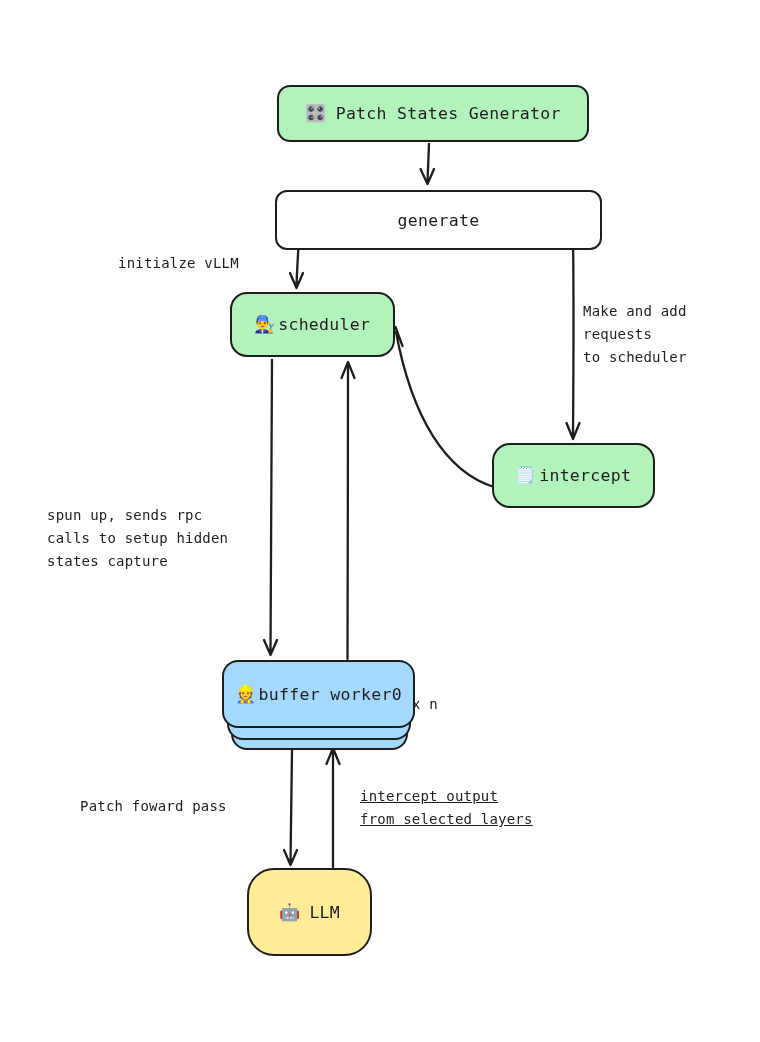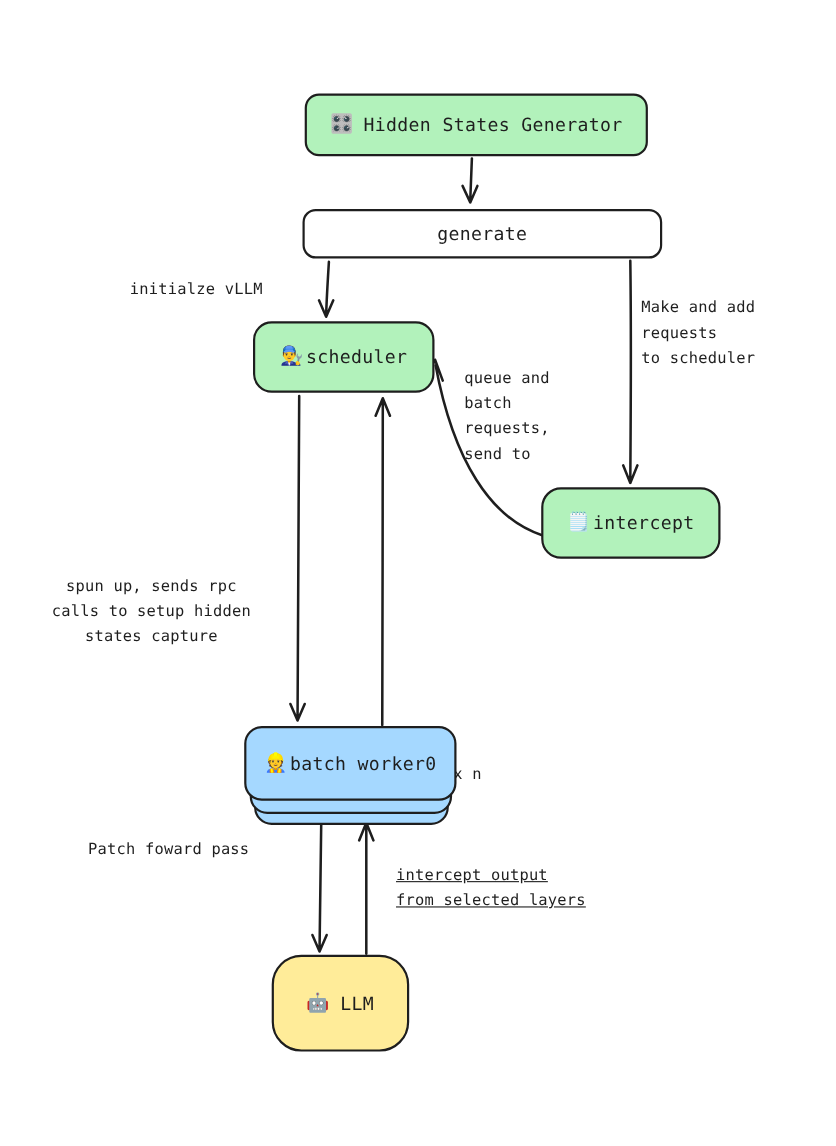--- a/index.html
+++ b/index.html
@@ -44,103 +44,99 @@
     white-space: nowrap;
   }
   .node .icon { font-size: 17px; line-height: 1; }
   .gap-sm { margin-right: 2px; }
   .gap-md { margin-right: 9px; }
   .green  { background: #b2f2bb; }
   .blue   { background: #a5d8ff; }
   .yellow { background: #ffec99; }
 
   #node-generator { left: 277px; top: 85px;  width: 312px; height: 57px; border-radius: 13px; }
-  #node-generate  { left: 275px; top: 190px; width: 327px; height: 45px; border-radius: 12px; }
+  #node-generate  { left: 275px; top: 190px; width: 327px; height: 60px; border-radius: 12px; }
   #node-executor  { left: 230px; top: 292px; width: 165px; height: 65px; border-radius: 17px; }
   #node-scheduler { left: 492px; top: 443px; width: 163px; height: 65px; border-radius: 18px; }
   #node-worker    { left: 222px; top: 660px; width: 193px; height: 68px; border-radius: 16px; z-index: 3; }
   #worker-layer-2 { position: absolute; left: 227px; top: 674px; width: 184px; height: 66px;
                     border-radius: 16px; border: 2.3px solid #1e1e1e; background: #a5d8ff;
                     box-sizing: border-box; z-index: 2; }
   #worker-layer-3 { position: absolute; left: 231px; top: 686px; width: 177px; height: 64px;
                     border-radius: 16px; border: 2.3px solid #1e1e1e; background: #a5d8ff;
                     box-sizing: border-box; z-index: 1; }
   #node-llm       { left: 247px; top: 868px; width: 125px; height: 88px; border-radius: 27px; }
 
   .ann {
     position: absolute;
     white-space: pre-line;
     font-size: 14px;
     line-height: 23px;
     letter-spacing: 0.2px;
   }
   #ann-initialize { left: 118px; top: 252px; }
-  #ann-make-add   { left: 583px; top: 269px; }
+  #ann-make-add   { left: 583px; top: 300px; }
   #ann-queue      { left: 422px; top: 333px; }
-  #ann-spun-up    { left: 47px;  top: 522px; text-align: center; }
+  #ann-spun-up    { left: 47px;  top: 504px; }
   #ann-capture    { left: 364px; top: 519px; }
   #ann-xn         { left: 412px; top: 693px; }
-  #ann-patch      { left: 80px;  top: 761px; }
+  #ann-patch      { left: 80px;  top: 795px; }
   #ann-intercept  { left: 360px; top: 785px; text-decoration: underline; }
 </style>
 </head>
 <body>
 
 <div class="canvas">
 
   <svg class="arrows" viewBox="0 0 760 1042" xmlns="http://www.w3.org/2000/svg">
     <path d="M 429 144 C 428.5 157 428 170 427.5 182 M 420.5 169 L 427.5 184 L 434 169"></path>
     <path d="M 299 238 C 298 254 297 270 296.5 286 M 290 273 L 296.5 288 L 303 273"></path>
     <path d="M 573 237 C 574 304 573.5 370 573 437 M 566.5 423 L 573 439 L 579.5 423"></path>
     <path d="M 494 487 C 446 472 412 418 396 332 M 387 344 L 395.5 327 L 402.5 346"></path>
     <path d="M 272 360 C 271.5 458 271 556 270.5 653 M 264 640 L 270.5 655 L 277 640"></path>
     <path d="M 347.5 659 C 347.7 561 348 462 348 364 M 341.5 378 L 348 362 L 354.5 378"></path>
     <path d="M 292 750 C 291.5 788 291 826 290.5 863 M 284 850 L 290.5 865 L 297 850"></path>
     <path d="M 333 867 C 333 829 333 791 333 750 M 326.5 764 L 333 748 L 339.5 764"></path>
   </svg>
 
   <div class="node green" id="node-generator">
     <span class="icon gap-md">🎛️</span>
-    <span>Hidden States Generator</span>
+    <span>Patch States Generator</span>
   </div>
 
   <div class="node" id="node-generate">
     <span>generate</span>
   </div>
 
   <div class="node green" id="node-executor">
     <span class="icon gap-sm">👨‍🔧</span>
     <span>scheduler</span>
   </div>
 
   <div class="node green" id="node-scheduler">
     <span class="icon gap-sm">🗒️</span>
     <span>intercept</span>
   </div>
 
   <div id="worker-layer-3"></div>
   <div id="worker-layer-2"></div>
   <div class="node blue" id="node-worker">
     <span class="icon gap-sm">👷</span>
-    <span>batch worker0</span>
+    <span>buffer worker0</span>
   </div>
 
   <div class="node yellow" id="node-llm">
     <span class="icon gap-md">🤖</span>
     <span>LLM</span>
   </div>
 
   <div class="ann" id="ann-initialize">initialze vLLM</div>
   <div class="ann" id="ann-make-add">Make and add
 requests
 to scheduler</div>
-  <div class="ann" id="ann-queue">queue and
-batch
-requests,
-send to</div>
   <div class="ann" id="ann-spun-up">spun up, sends rpc
 calls to setup hidden
 states capture</div>
   <div class="ann" id="ann-xn">x n</div>
   <div class="ann" id="ann-patch">Patch foward pass</div>
   <div class="ann" id="ann-intercept">intercept output
 from selected layers</div>
 
 </div>
 

